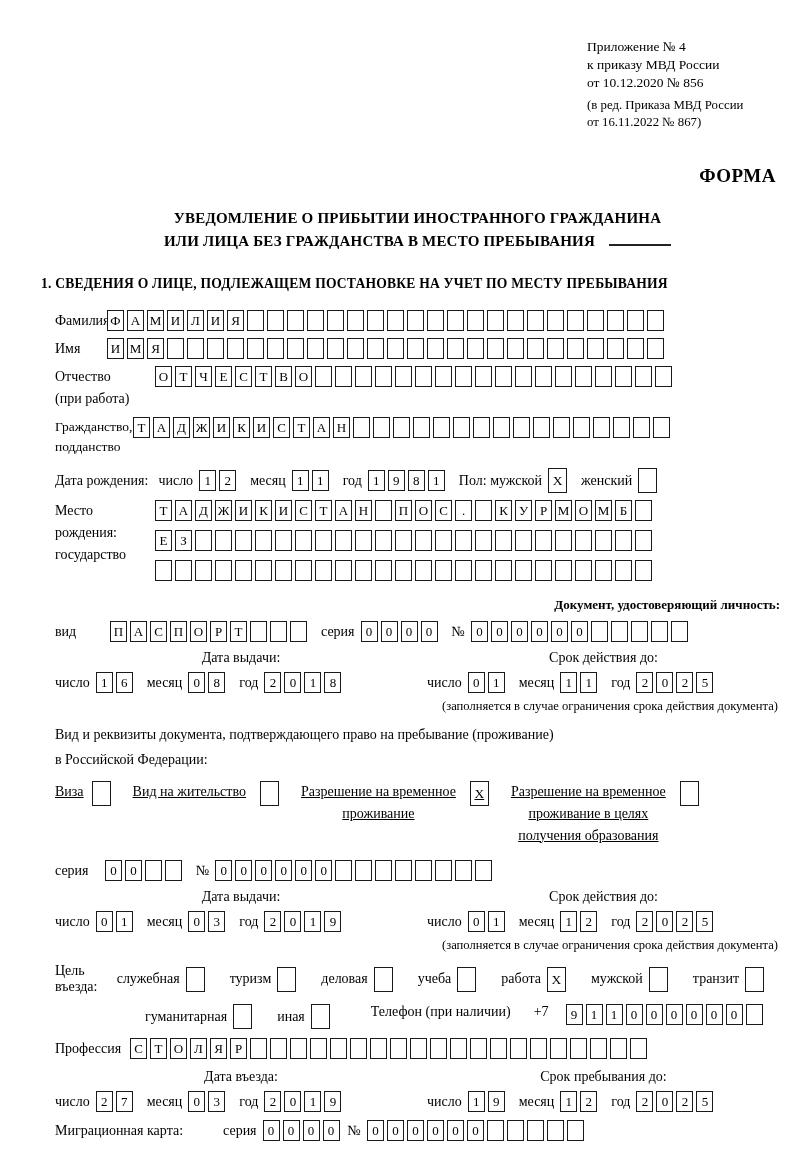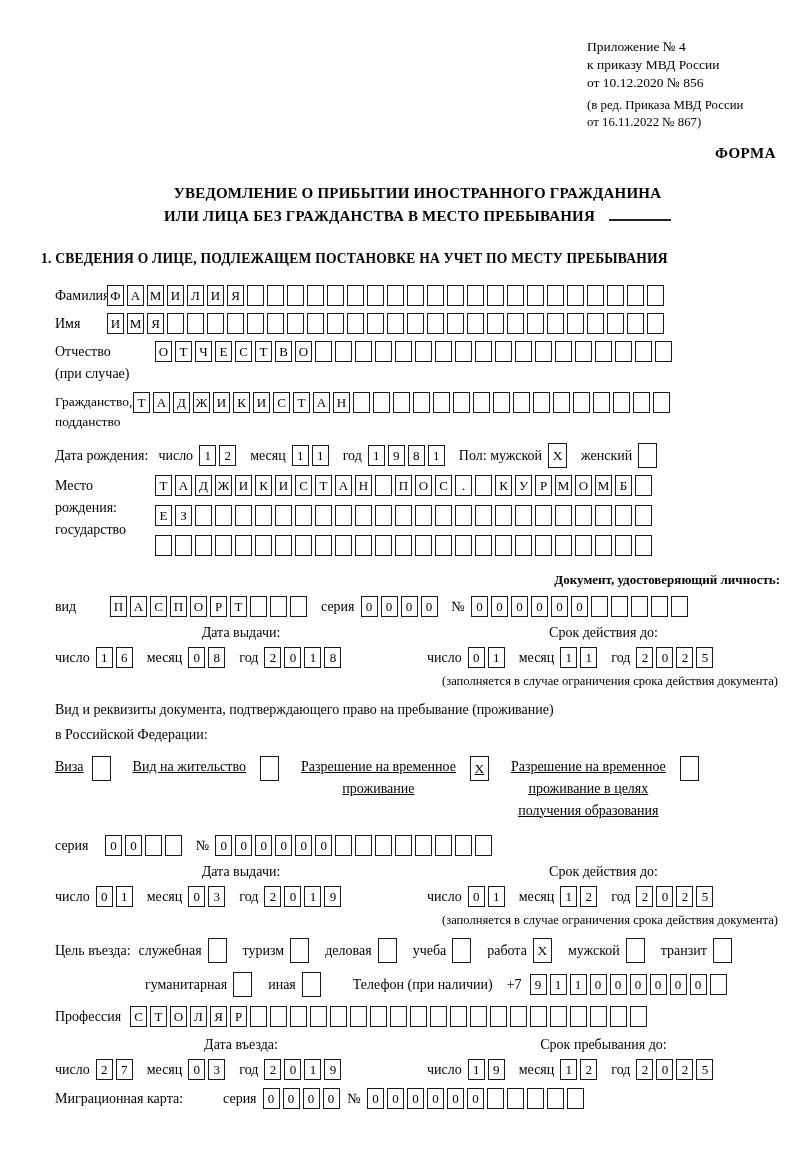--- a/index.html
+++ b/index.html
@@ -9,21 +9,21 @@
     color: #000;
     font-family: "Liberation Serif", serif;
     font-size: 14px;
     overflow: hidden;
   }
   .page { width: 800px; height: 1163px; padding: 38px 20px 10px 55px; background: #fff; }
 
   
   .appendix { width: 205px; margin-left: 532px; line-height: 1.35; font-size: 13.5px; }
   .appendix .sub { margin-top: 4px; font-size: 12.8px; }
-  .forma { text-align: right; font-weight: bold; font-size: 15px; margin-top: 14px; padding-right: 4px; letter-spacing: .5px; }
+  .forma { text-align: right; font-weight: bold; font-size: 19px; margin-top: 34px; padding-right: 4px; letter-spacing: .5px; }
 
   
   .title { text-align: center; font-weight: bold; font-size: 15px; margin-top: 20px; line-height: 1.5; letter-spacing: .2px; }
   .title-underline { display: inline-block; width: 62px; border-bottom: 2px solid #222; margin-left: 14px; vertical-align: baseline; }
 
   .sec-heading { font-weight: bold; font-size: 13.6px; margin: 24px 0 18px -14px; letter-spacing: .2px; }
 
   
   .frow { display: flex; align-items: center; margin-bottom: 7px; }
   .frow.top { align-items: flex-start; }
@@ -63,21 +63,21 @@
 
   
   .cbrow { display: flex; align-items: flex-start; margin: 10px 0 14px 0; text-decoration: underline; }
   .cbitem { display: flex; align-items: flex-start; }
   .cbitem .opt-label { line-height: 1.5; }
   .center-lines { text-align: center; }
   .gap8  { margin-left: 8px; }
   .gap14 { margin-left: 14px; }
   .gap22 { margin-left: 22px; }
 
-  .purpose-row { display: flex; align-items: center; margin-bottom: 9px; flex-wrap: nowrap; }
+  .purpose-row { display: flex; margin-bottom: 9px; flex-wrap: nowrap; gap: 9px; }
   .purpose-row .opt { display: inline-flex; align-items: center; margin-right: 10px; }
   .purpose-row .opt span:first-child { margin-right: 6px; }
 </style>
 </head>
 <body>
 
 <div class="page">
 
   <div class="appendix">
     <div>Приложение № 4</div>
@@ -164,21 +164,21 @@
         <span class="cell"></span>
         <span class="cell"></span>
         <span class="cell"></span>
         <span class="cell"></span>
       </span>
   </div>
 
   <div class="frow top">
     <span class="flabel w100 lines">
       <div>Отчество</div>
-      <div>(при случае)</div>
+      <div>(при работа)</div>
     </span>
     <span class="cells">
         <span class="cell">О</span>
         <span class="cell">Т</span>
         <span class="cell">Ч</span>
         <span class="cell">Е</span>
         <span class="cell">С</span>
         <span class="cell">Т</span>
         <span class="cell">В</span>
         <span class="cell">О</span>

